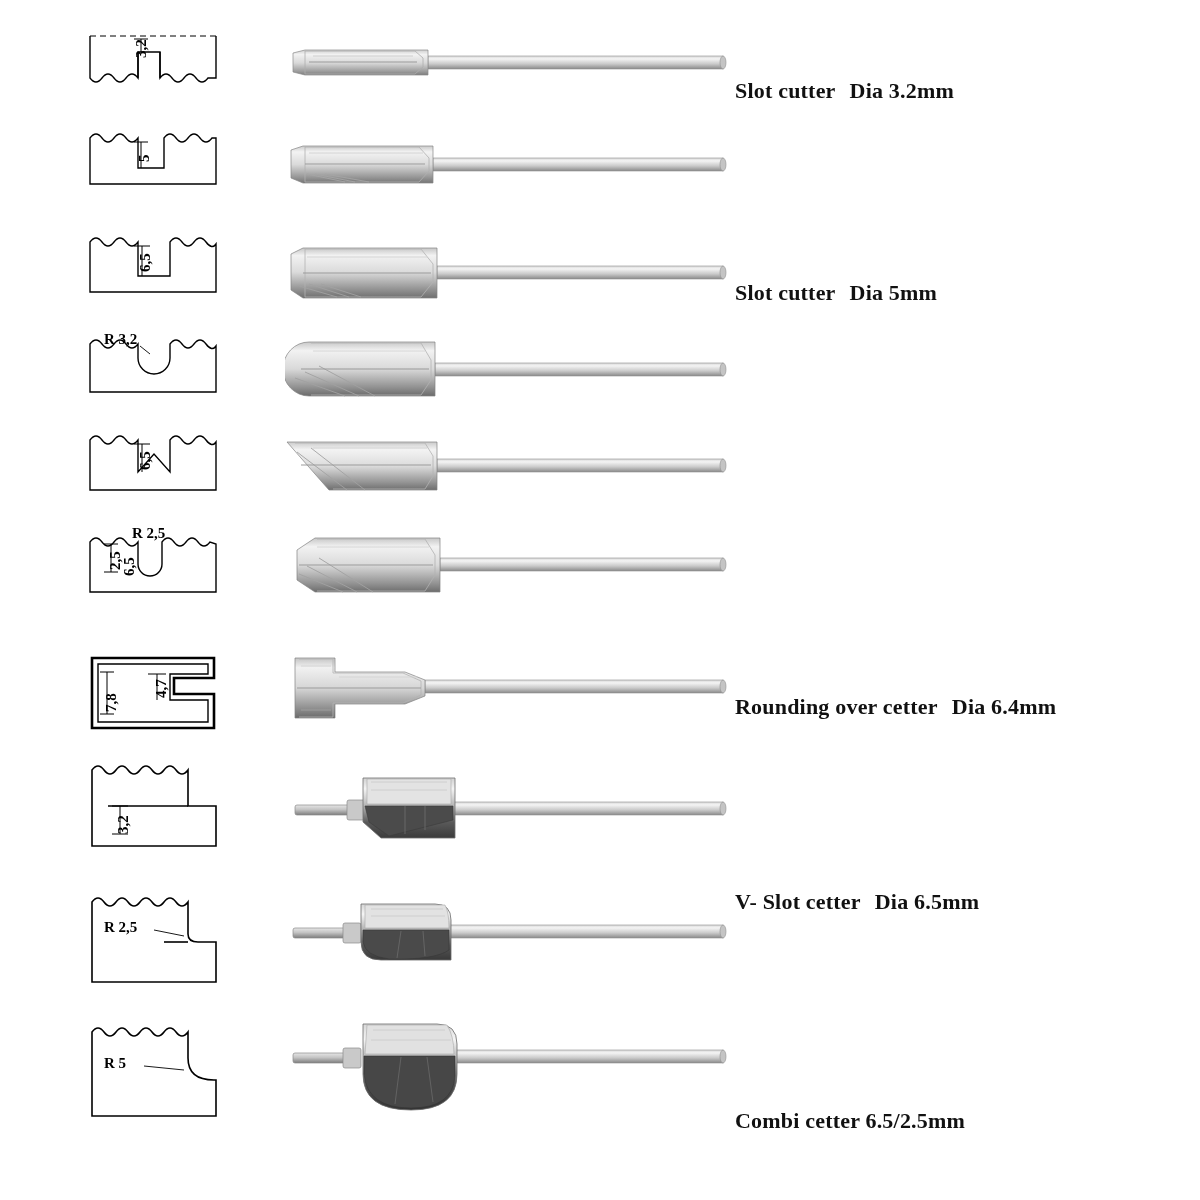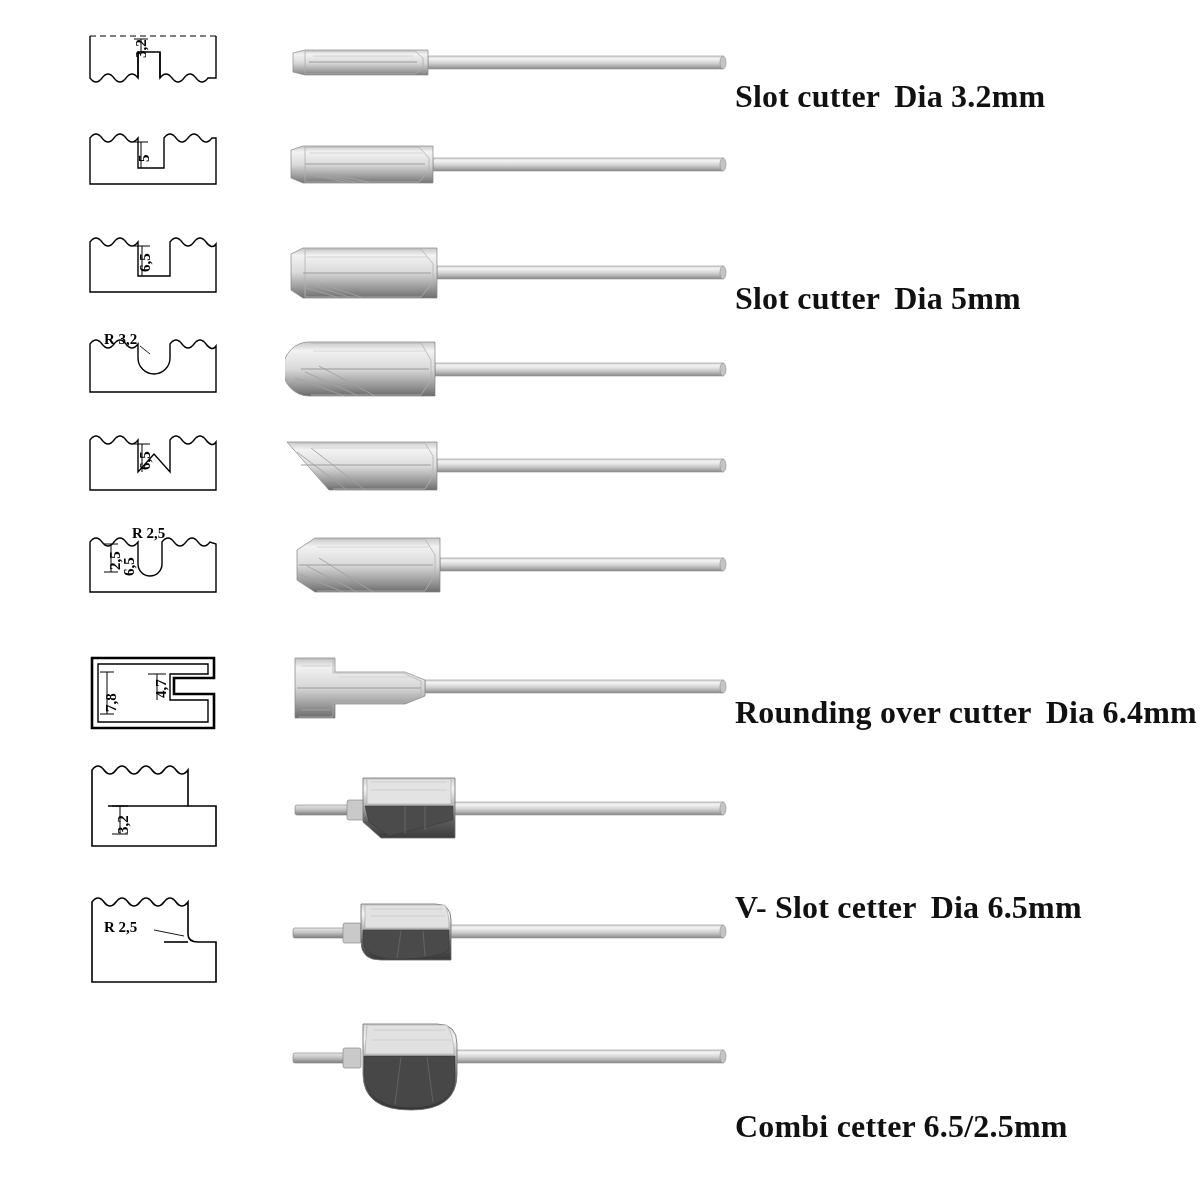--- a/index.html
+++ b/index.html
@@ -47,21 +47,21 @@
     top: 0;
     height: 100px;
     width: 450px;
   }
   .bit svg { display: block; }
   
   .label {
     position: absolute;
     font-family: "Liberation Serif", serif;
     font-weight: bold;
-    font-size: 32px;
+    font-size: 22px;
     color: #111;
     white-space: nowrap;
     letter-spacing: 0.2px;
   }
   .label .name { margin-right: 14px; }
 </style>
 </head>
 <body>
 
 <div id="sheet">
@@ -195,21 +195,21 @@
         <rect x="150" y="33" width="288" height="13" fill="url(#sh1)" stroke="#8f8f8f" stroke-width="0.6"></rect>
         <path d="M24,12 L150,12 L150,66 L24,66 A26,27 0 0 1 24,12 Z" fill="url(#g4)" stroke="#838383" stroke-width="0.7"></path>
         <path d="M26,13 L136,13 L146,30 L146,50 L136,65 L26,65" fill="none" stroke="#b3b3b3" stroke-width="0.8"></path>
         <path d="M10,48 L60,66 M20,42 L74,66 M34,36 L90,66" stroke="#a0a0a0" stroke-width="0.9"></path>
         <path d="M16,39 L144,39" stroke="#9a9a9a" stroke-width="1.1"></path>
         <path d="M28,21 L140,21" stroke="#d4d4d4" stroke-width="0.9"></path>
         <ellipse cx="438" cy="39.5" rx="3" ry="6.5" fill="#c4c4c4" stroke="#8f8f8f" stroke-width="0.6"></ellipse>
       </svg>
     </div>
     <div class="label" style="left:735px; top:364px">
-      <span class="name">Rounding over cutter</span><span>Dia 6.4mm</span>
+      <span class="name">Rounding over cetter</span><span>Dia 6.4mm</span>
     </div>
   </div>
 
   <div class="row" style="top:428px">
     <div class="profile">
       <svg width="130" height="85" viewBox="0 0 130 85">
         <path d="M2,12 Q8,4 14,12 Q20,20 26,12 Q32,4 38,12 Q44,20 50,12 L50,44 L66,26 L82,44 L82,12 Q88,4 94,12 Q100,20 106,12 Q112,4 118,12 Q124,20 128,14 L128,62 L2,62 Z" stroke="#000" stroke-width="1.4" fill="none"></path>
         <line x1="46" y1="16" x2="62" y2="16" stroke="#000" stroke-width="1"></line>
         <line x1="54" y1="16" x2="54" y2="44" stroke="#000" stroke-width="1"></line>
         <text class="dimtext" x="62" y="42" transform="rotate(-90 62 42)">6,5</text>
@@ -383,20 +383,27 @@
         <path d="M78,40 L164,40 L164,60 Q150,70 104,69 Q80,66 78,52 Z" fill="#4a4a4a" stroke="#383838" stroke-width="0.6"></path>
         <path d="M86,19 L158,19 M86,26 L160,26" stroke="#cacaca" stroke-width="0.8"></path>
         <path d="M116,41 L112,68 M138,41 L140,66" stroke="#6c6c6c" stroke-width="0.8"></path>
         <ellipse cx="438" cy="41.5" rx="3" ry="6.5" fill="#c4c4c4" stroke="#8f8f8f" stroke-width="0.6"></ellipse>
       </svg>
     </div>
 
   </div>
 
   <div class="row" style="top:1018px">
+    <div class="profile">
+      <svg width="130" height="110" viewBox="0 0 130 110">
+        <path d="M4,14 Q10,6 16,14 Q22,22 28,14 Q34,6 40,14 Q46,22 52,14 Q58,6 64,14 Q70,22 76,14 Q82,6 88,14 Q94,22 100,14 L100,40 Q100,62 126,62 L128,62 L128,98 L4,98 Z" stroke="#000" stroke-width="1.6" fill="none"></path>
+        <text class="dimtext" x="16" y="50">R 5</text>
+        <line x1="56" y1="48" x2="96" y2="52" stroke="#000" stroke-width="0.9"></line>
+      </svg>
+    </div>
     <div class="bit">
       <svg width="450" height="110" viewBox="0 0 450 110">
         <defs>
           <linearGradient id="g10" x1="0" y1="0" x2="0" y2="1">
             <stop offset="0%" stop-color="#d6d6d6"></stop>
               <stop offset="18%" stop-color="#f5f5f5"></stop>
             <stop offset="44%" stop-color="#adadad"></stop>
               <stop offset="72%" stop-color="#4f4f4f"></stop>
             <stop offset="100%" stop-color="#343434"></stop>
           </linearGradient>

